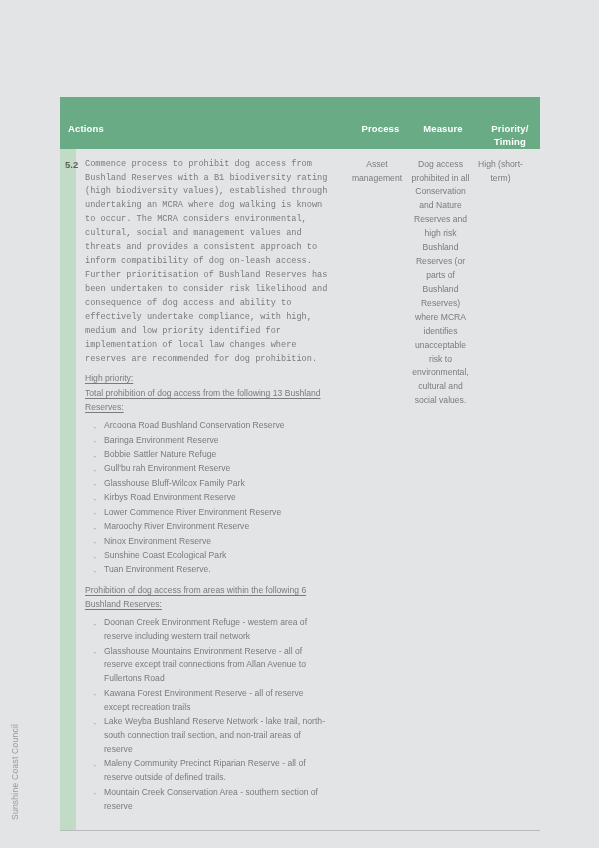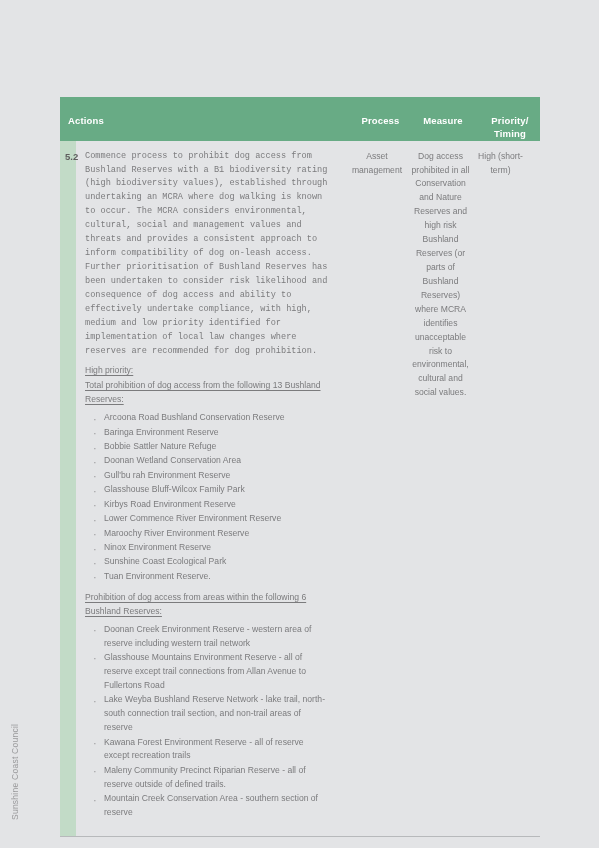--- a/index.html
+++ b/index.html
@@ -51,21 +51,21 @@
     display: flex;
     background: #68ab85;
     color: #ffffff;
     font-size: 9.5px;
     font-weight: bold;
     min-height: 40px;
     letter-spacing: 0.15px;
   }
   .th {
     box-sizing: border-box;
-    padding: 18px 4px 0 0;
+    padding: 26px 4px 0 0;
     line-height: 1.35;
   }
   .th-actions {
     width: 296px;
     padding-left: 8px;
     text-align: left;
   }
   .th-process {
     width: 64px;
     text-align: center;
@@ -168,36 +168,35 @@
     <div class="cell-ref">5.2</div>
 
     <div class="cell-actions">
       <p class="para">Commence process to prohibit dog access from Bushland Reserves with a B1 biodiversity rating (high biodiversity values), established through undertaking an MCRA where dog walking is known to occur. The MCRA considers environmental, cultural, social and management values and threats and provides a consistent approach to inform compatibility of dog on-leash access. Further prioritisation of Bushland Reserves has been undertaken to consider risk likelihood and consequence of dog access and ability to effectively undertake compliance, with high, medium and low priority identified for implementation of local law changes where reserves are recommended for dog prohibition.</p>
       <div class="sub-head">High priority:</div>
       <div class="sub-head">Total prohibition of dog access from the following 13 Bushland Reserves:</div>
       <ul class="bullets">
         <li>Arcoona Road Bushland Conservation Reserve</li>
         <li>Baringa Environment Reserve</li>
         <li>Bobbie Sattler Nature Refuge</li>
-        <li>Doonan Wetland Conservation Area</li>
         <li>Gull'bu rah Environment Reserve</li>
         <li>Glasshouse Bluff-Wilcox Family Park</li>
         <li>Kirbys Road Environment Reserve</li>
         <li>Lower Commence River Environment Reserve</li>
         <li>Maroochy River Environment Reserve</li>
         <li>Ninox Environment Reserve</li>
         <li>Sunshine Coast Ecological Park</li>
         <li>Tuan Environment Reserve.</li>
       </ul>
       <div class="sub-head spaced">Prohibition of dog access from areas within the following 6 Bushland Reserves:</div>
       <ul class="bullets">
-        <li>Doonan Creek Environment Reserve - western area of reserve including western trail network</li>
+        <li>Doonan Creek Environment Refuge - western area of reserve including western trail network</li>
         <li>Glasshouse Mountains Environment Reserve - all of reserve except trail connections from Allan Avenue to Fullertons Road</li>
+        <li>Kawana Forest Environment Reserve - all of reserve except recreation trails</li>
         <li>Lake Weyba Bushland Reserve Network - lake trail, north-south connection trail section, and non-trail areas of reserve</li>
-        <li>Kawana Forest Environment Reserve - all of reserve except recreation trails</li>
         <li>Maleny Community Precinct Riparian Reserve - all of reserve outside of defined trails.</li>
         <li>Mountain Creek Conservation Area - southern section of reserve</li>
       </ul>
     </div>
 
     <div class="cell-process">Asset management</div>
     <div class="cell-measure">Dog access prohibited in all Conservation and Nature Reserves and high risk Bushland Reserves (or parts of Bushland Reserves) where MCRA identifies unacceptable risk to environmental, cultural and social values.</div>
     <div class="cell-priority">High (short-term)</div>
 
   </div>

